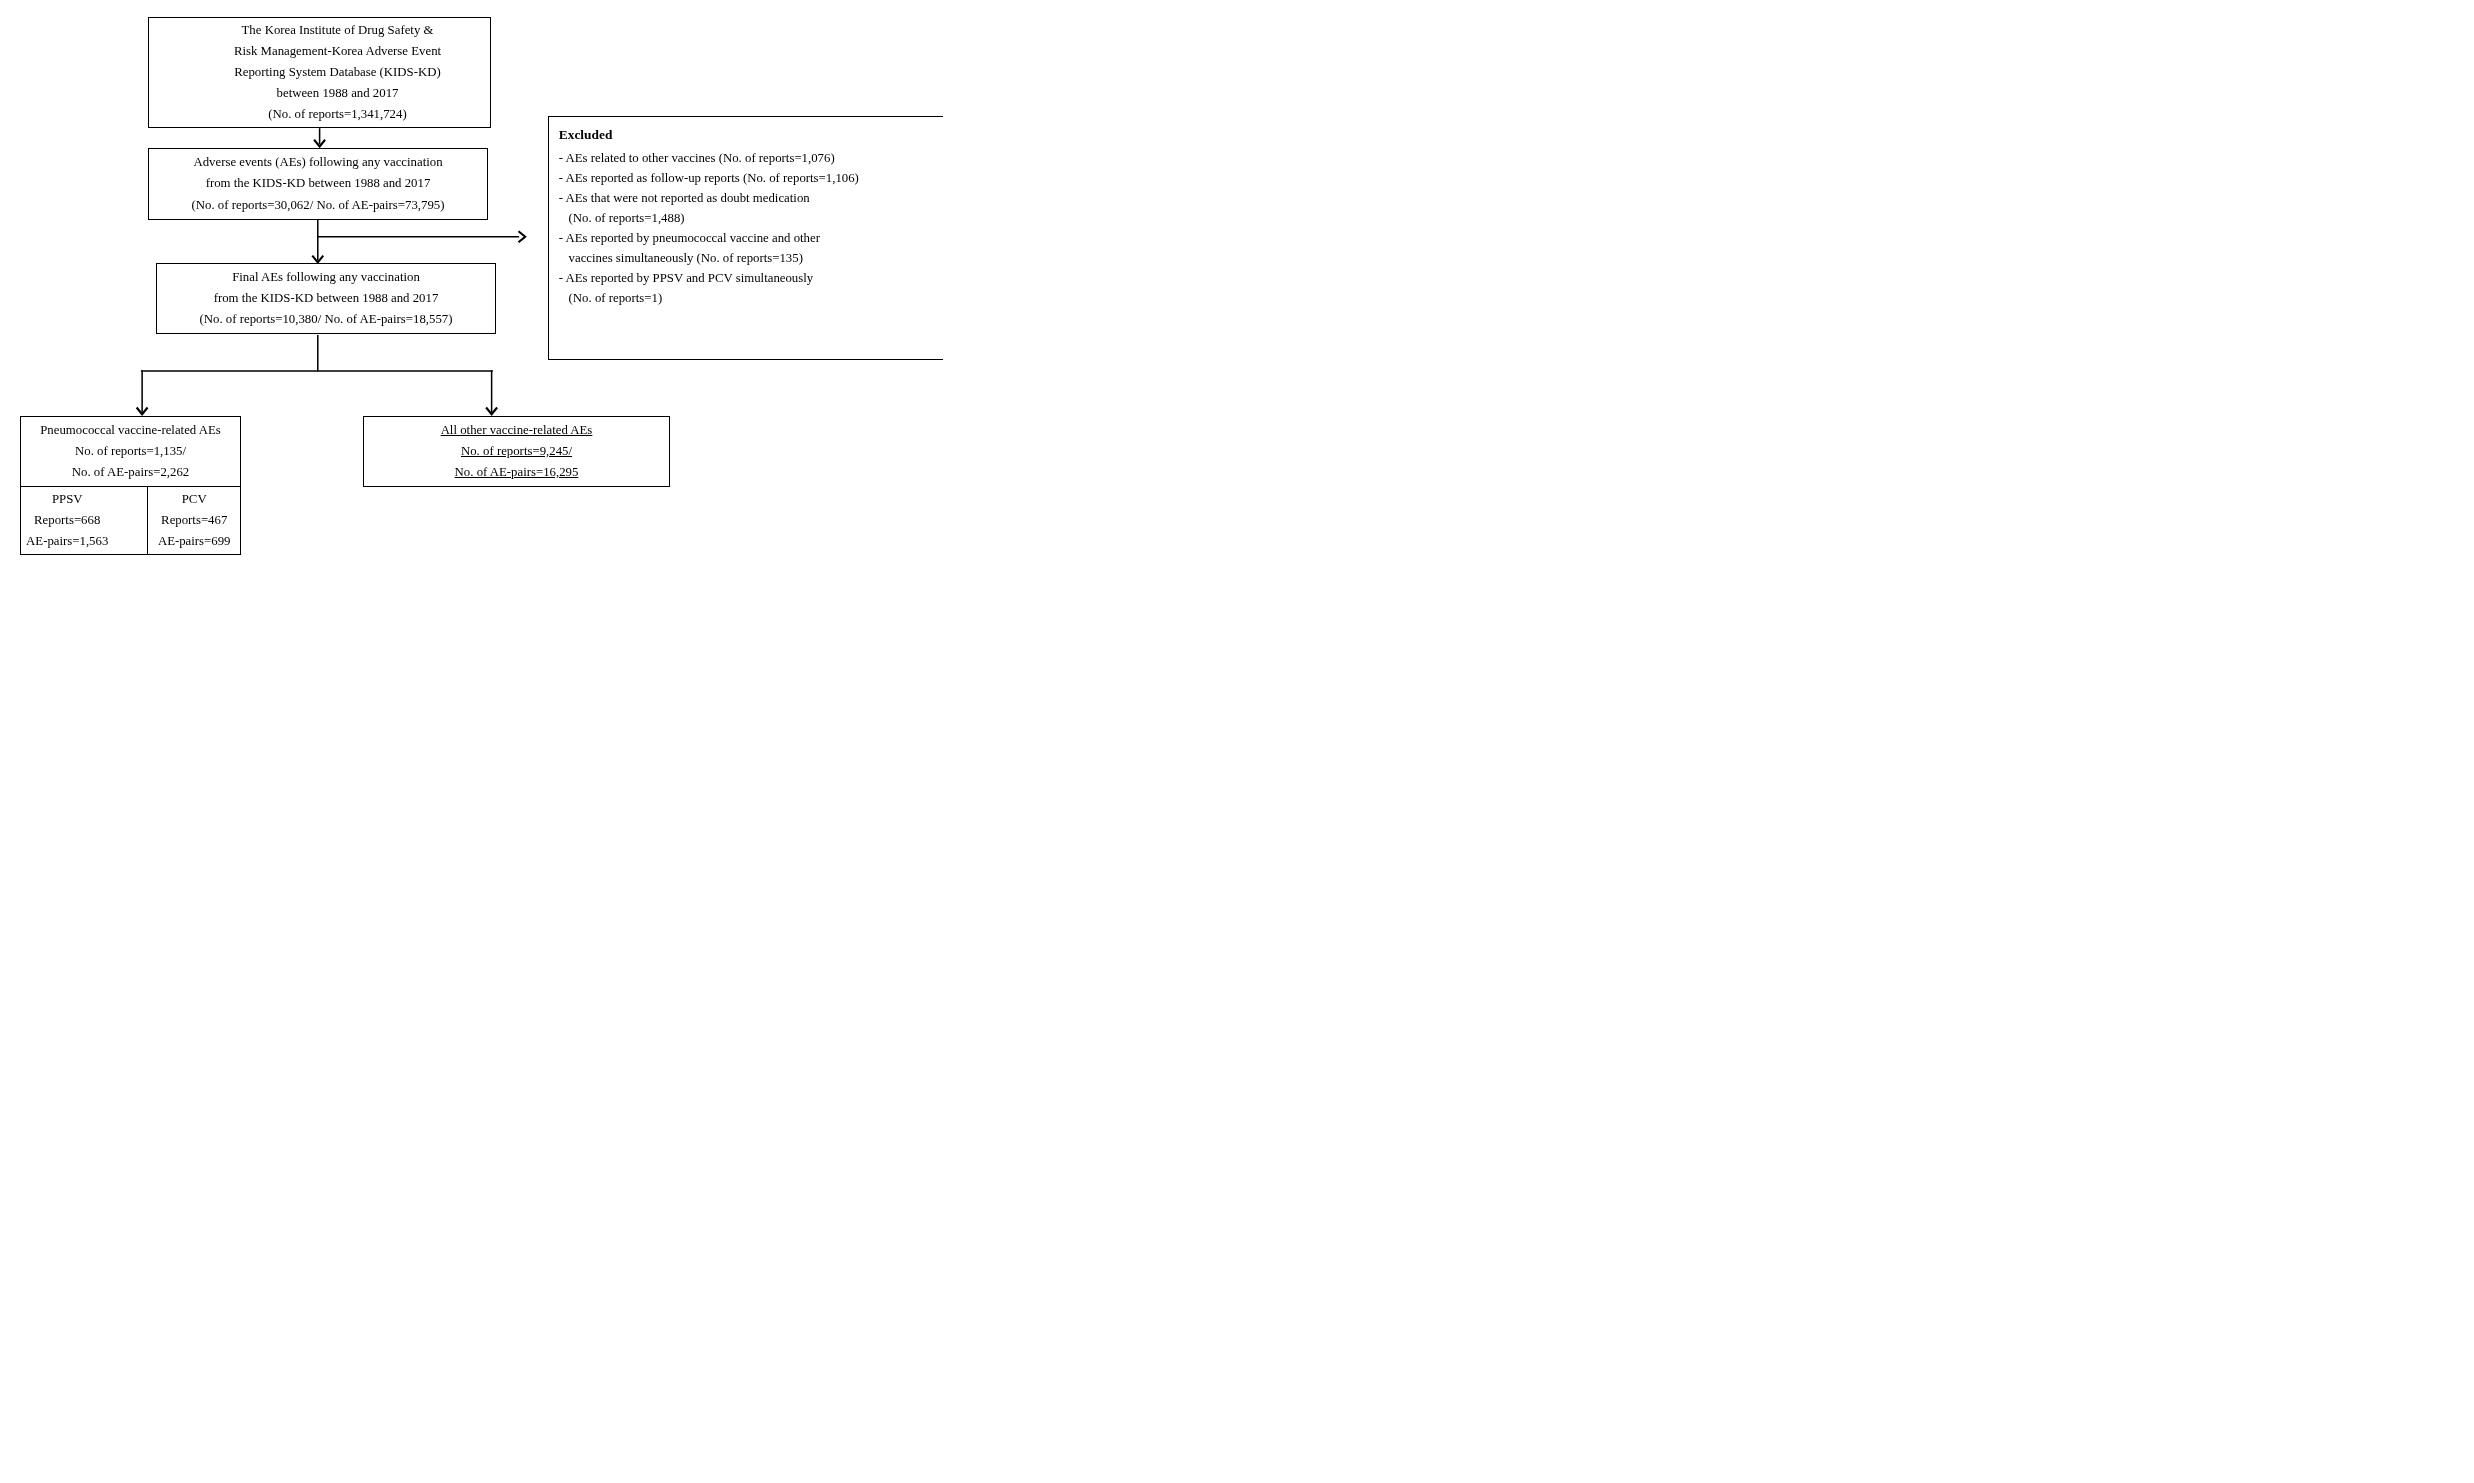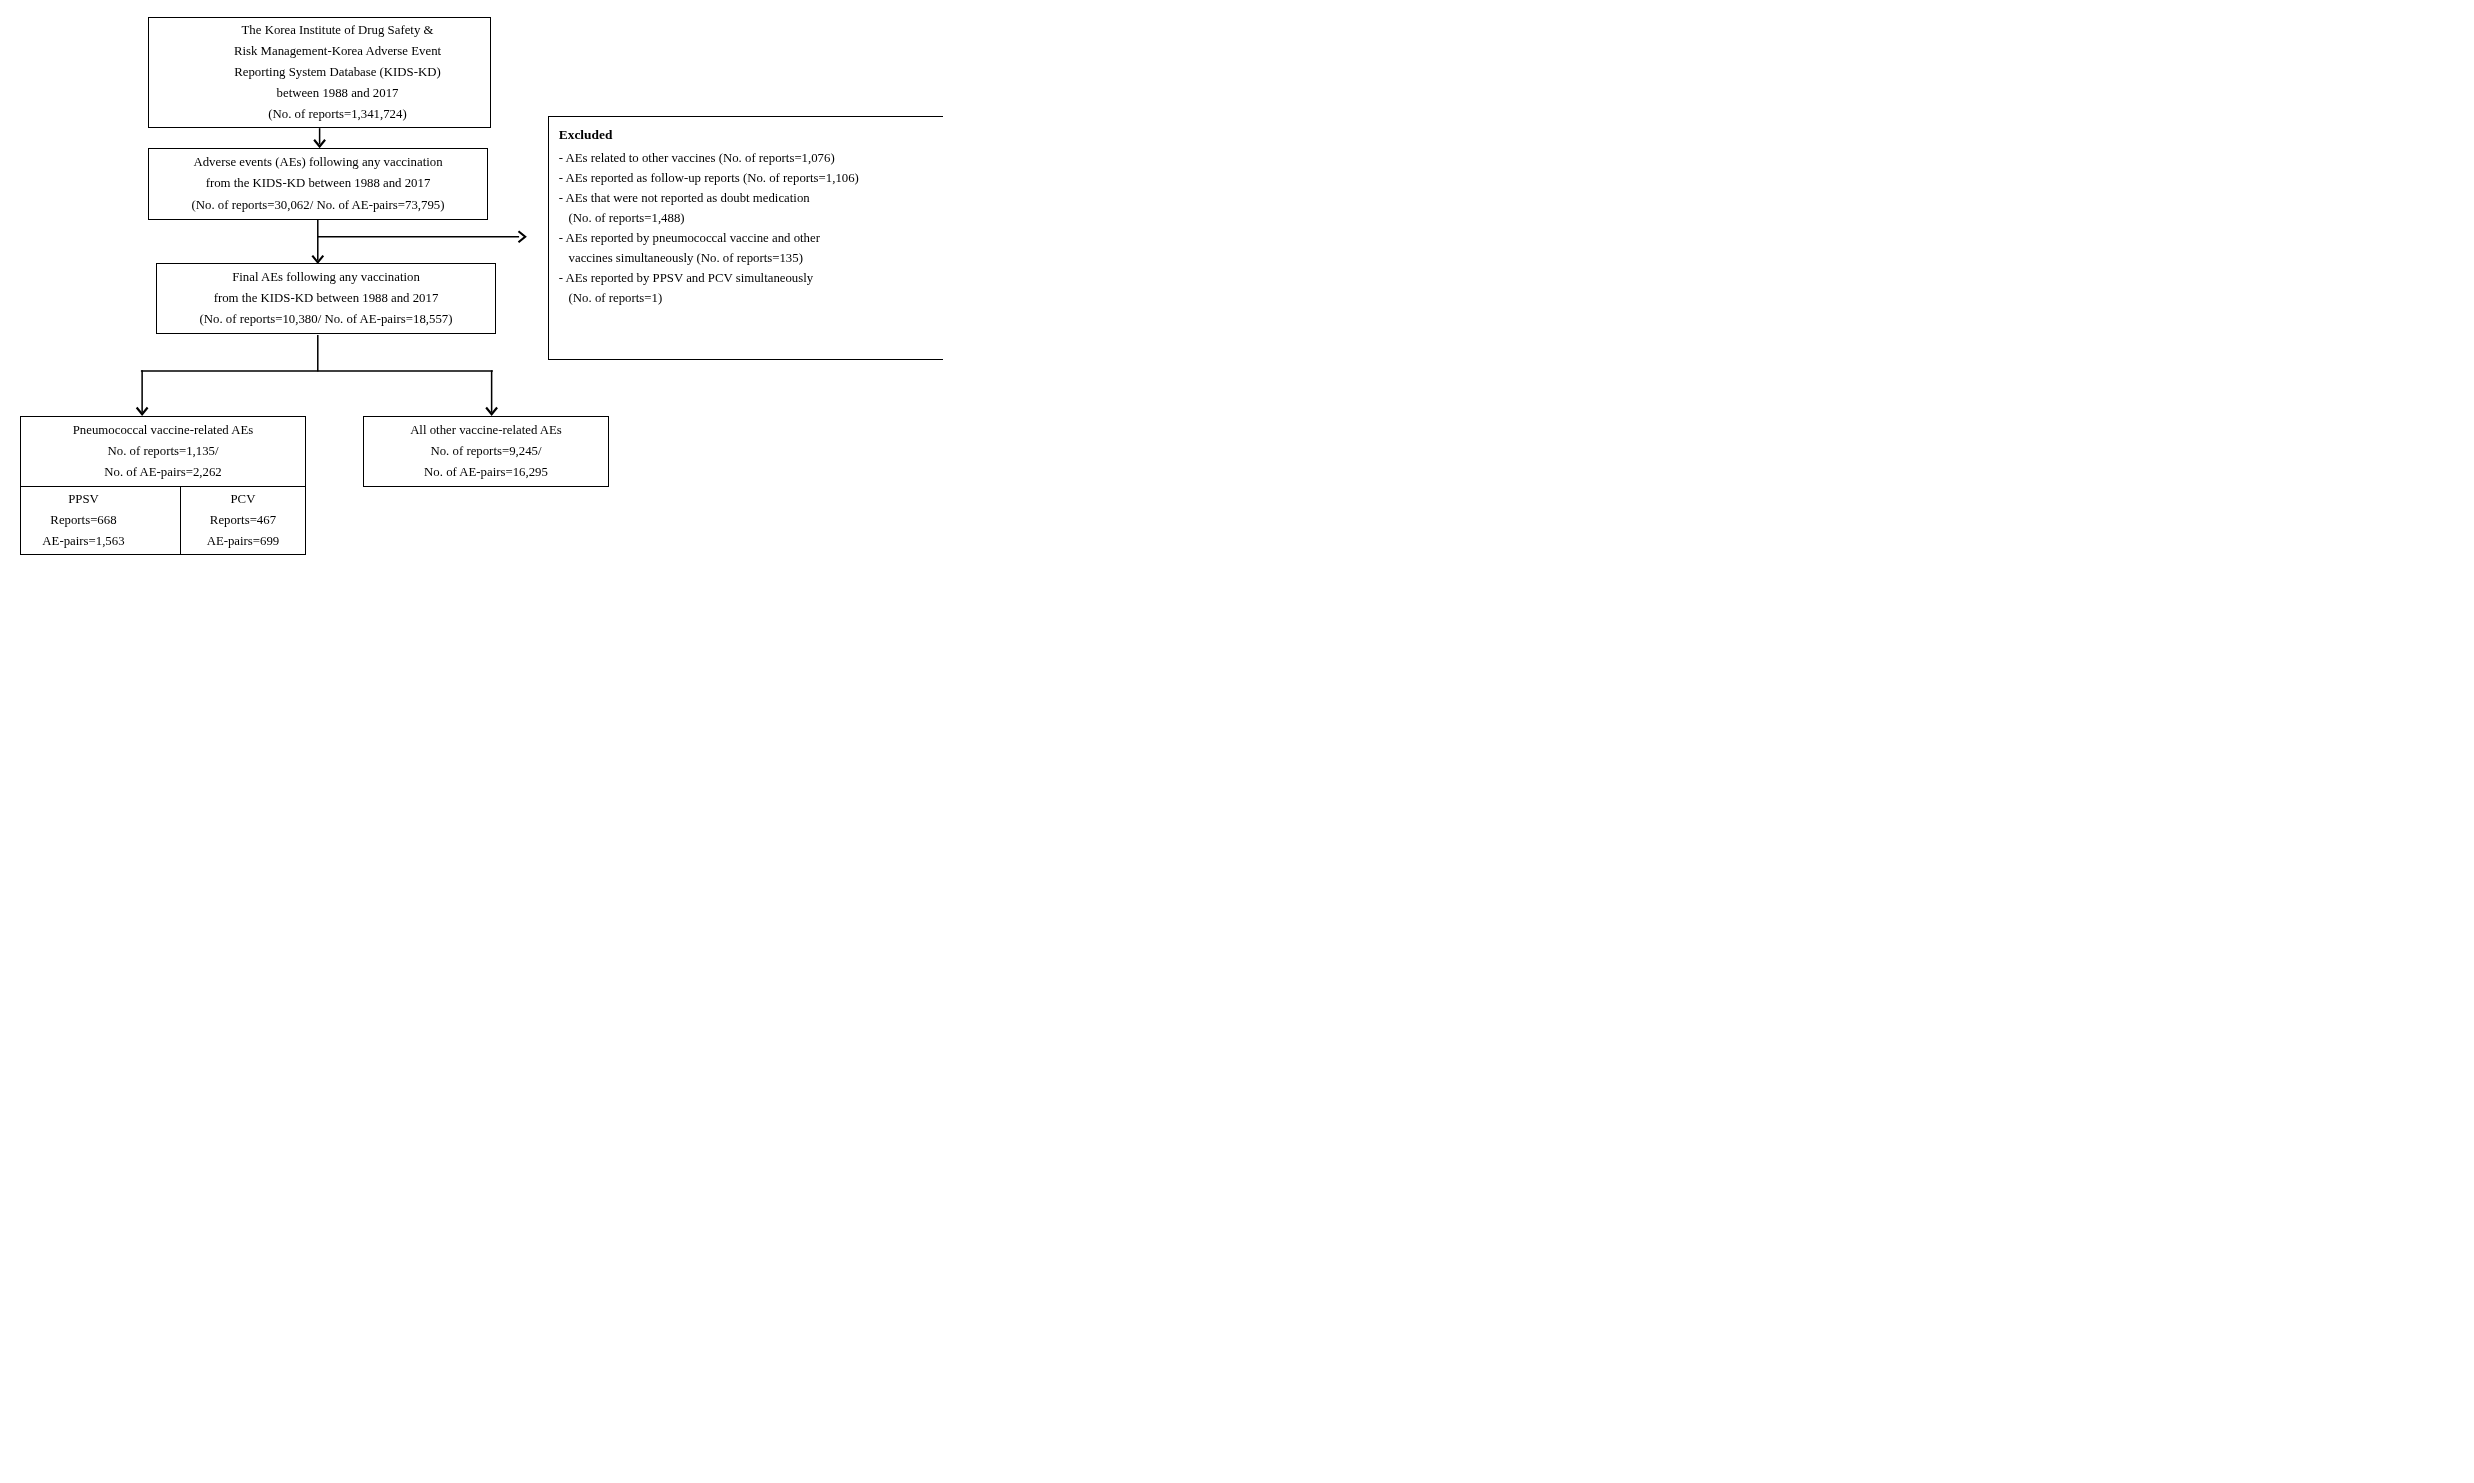--- a/index.html
+++ b/index.html
@@ -26,21 +26,21 @@
     justify-content: center;
     align-items: center;
     text-align: center;
     white-space: pre-line;
     font-size: 12.8px;
     line-height: 21.3px;
   }
   .box1   { left: 148px; top: 17px;  width: 343px; height: 111px; line-height: 21px; padding-left: 36px; }
   .box2   { left: 148px; top: 148px; width: 340px; height: 72px; }
   .box3   { left: 156px; top: 263px; width: 340px; height: 71px; }
-  .other  { left: 363px; top: 416px; width: 246px; height: 71px; }
+  .other  { left: 363px; top: 416px; width: 307px; height: 71px; text-decoration: underline; }
 
   .excluded {
     position: absolute;
     box-sizing: border-box;
     left: 548px; top: 116px; width: 407px; height: 244px;
     border: 1.8px solid #000000;
     background: #ffffff;
     padding: 7.3px 8.5px 6.1px 9.8px;
     font-size: 12.8px;
     line-height: 20px;
@@ -53,21 +53,21 @@
   }
   .exc-item {
     white-space: pre-wrap;
     padding-left: 9.8px;
     text-indent: -9.8px;
   }
 
   .pneumo-group {
     position: absolute;
     box-sizing: border-box;
-    left: 20px; top: 416px; width: 286px;
+    left: 20px; top: 416px; width: 221px;
     border: 1.8px solid #000000;
     background: #ffffff;
   }
   .pneumo-top {
     box-sizing: border-box;
     height: 70px;
     display: flex;
     flex-direction: column;
     justify-content: center;
     align-items: center;

